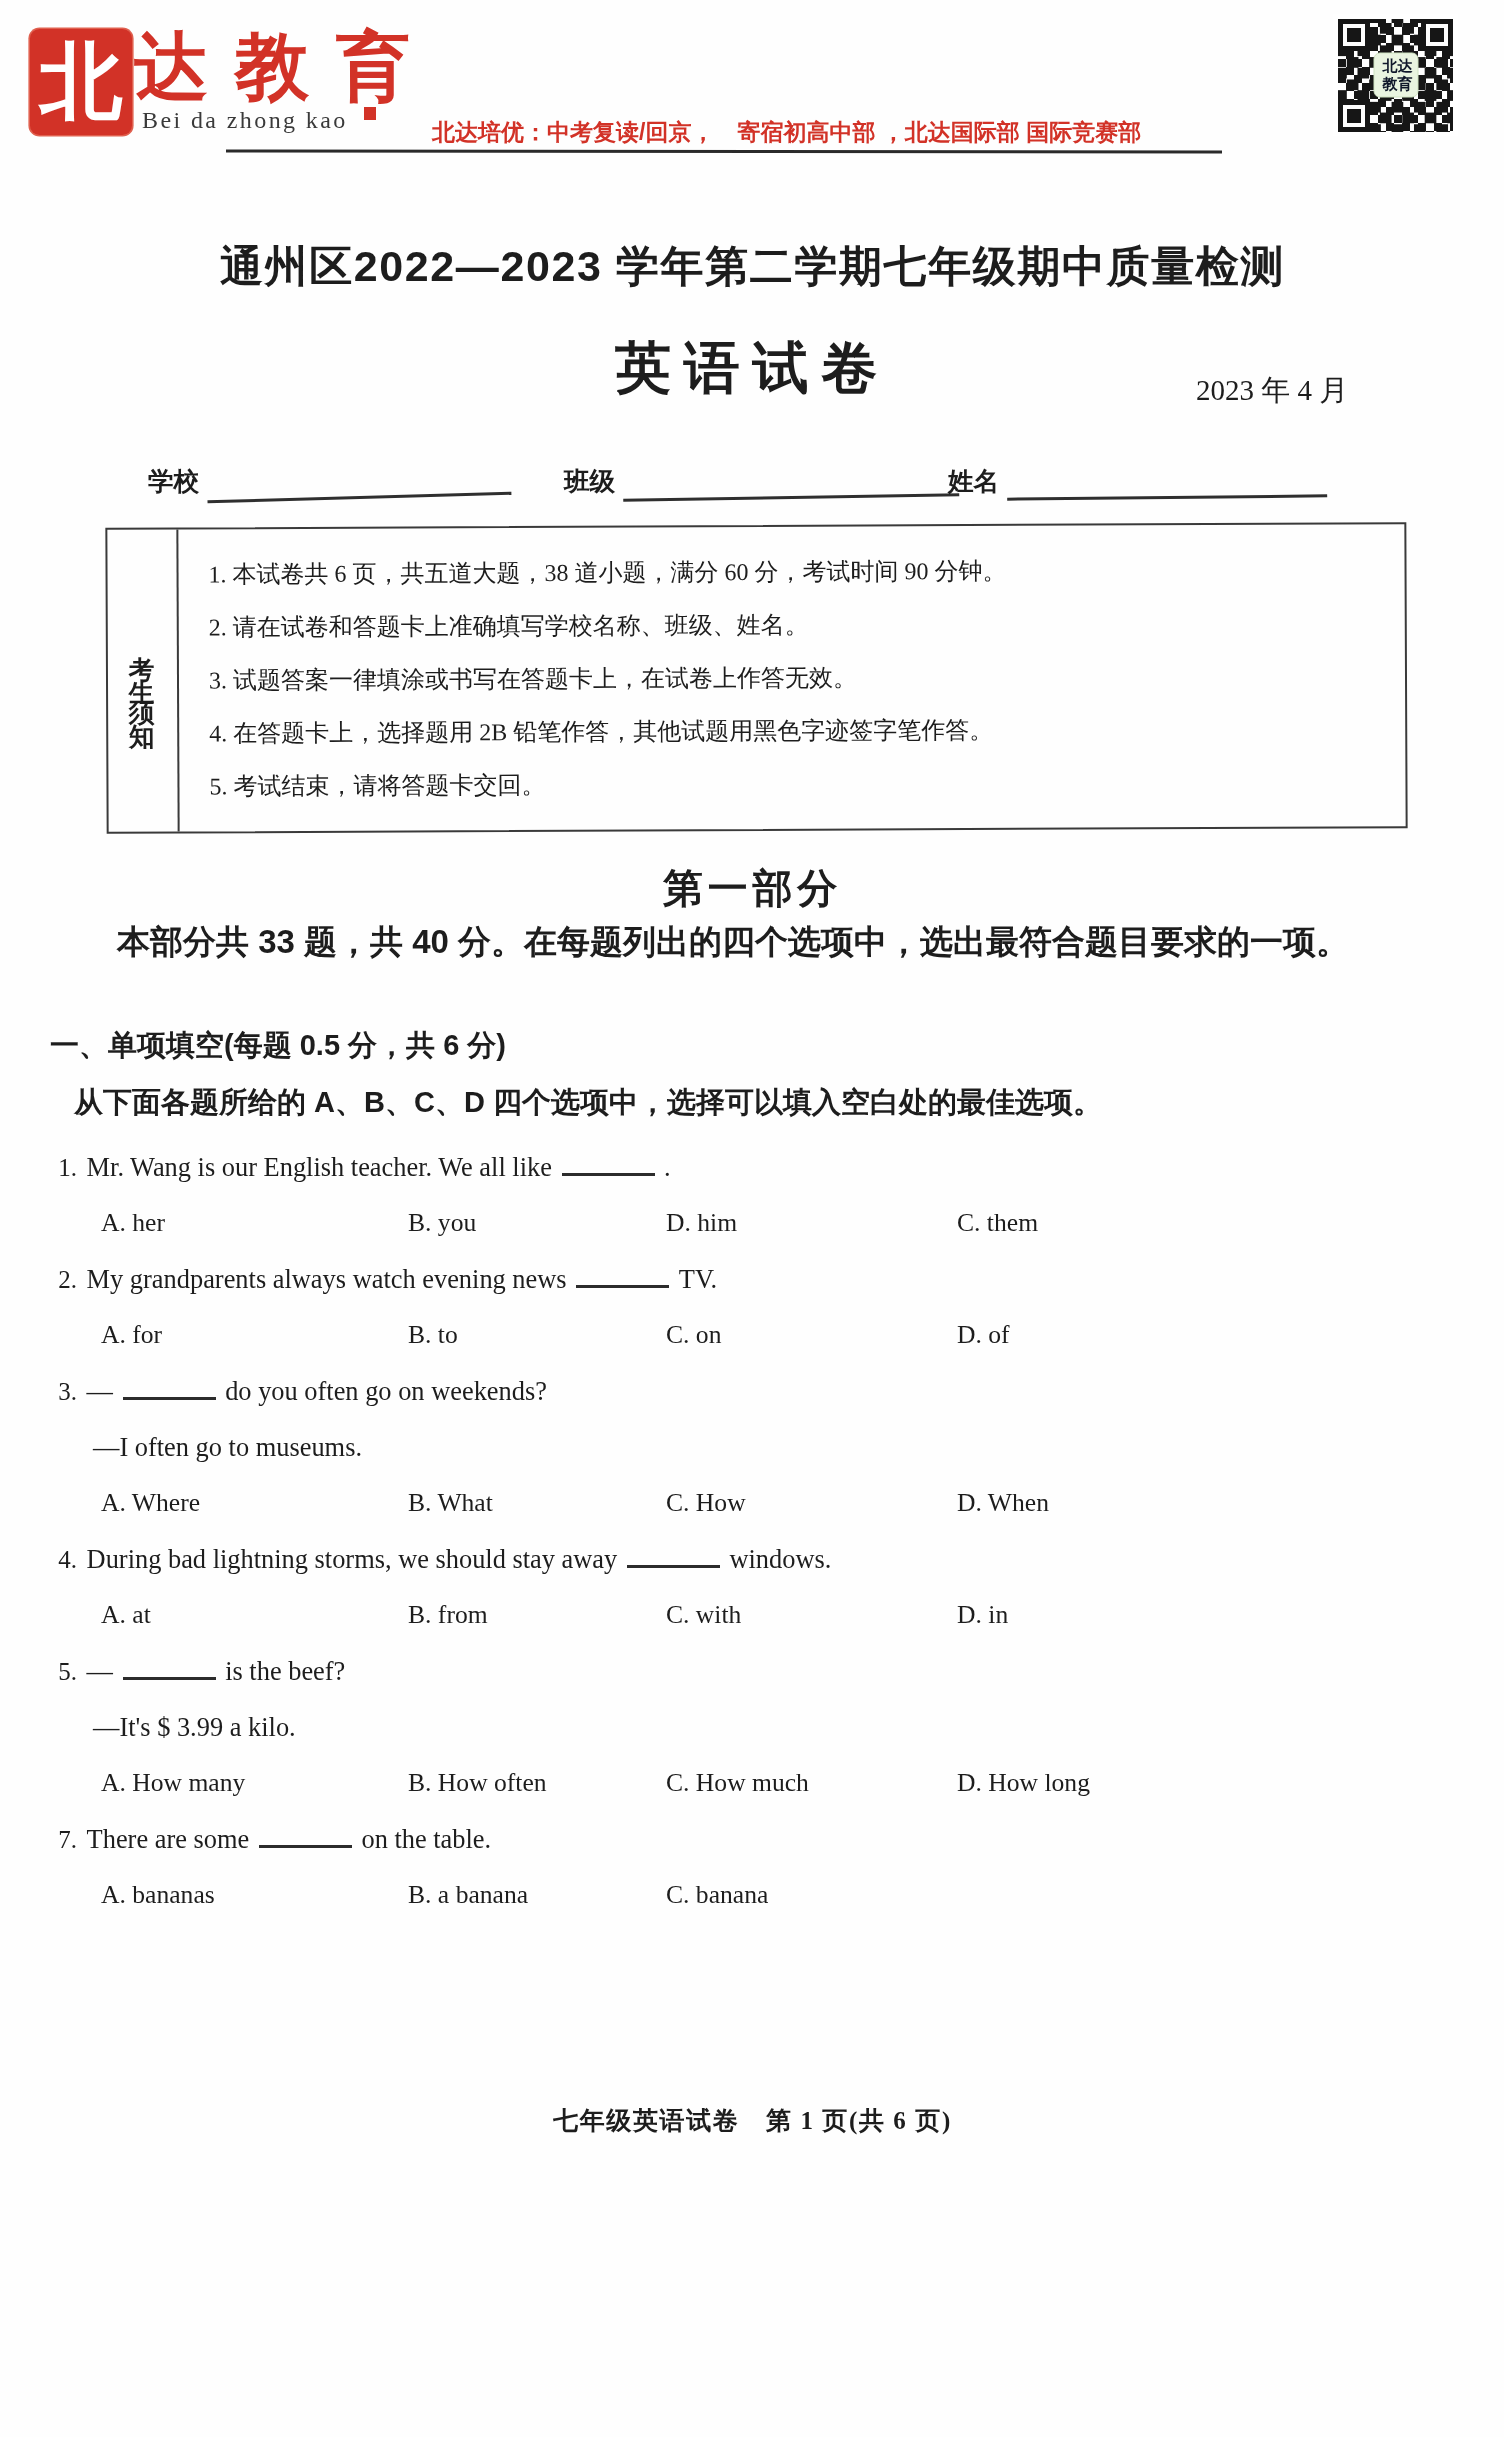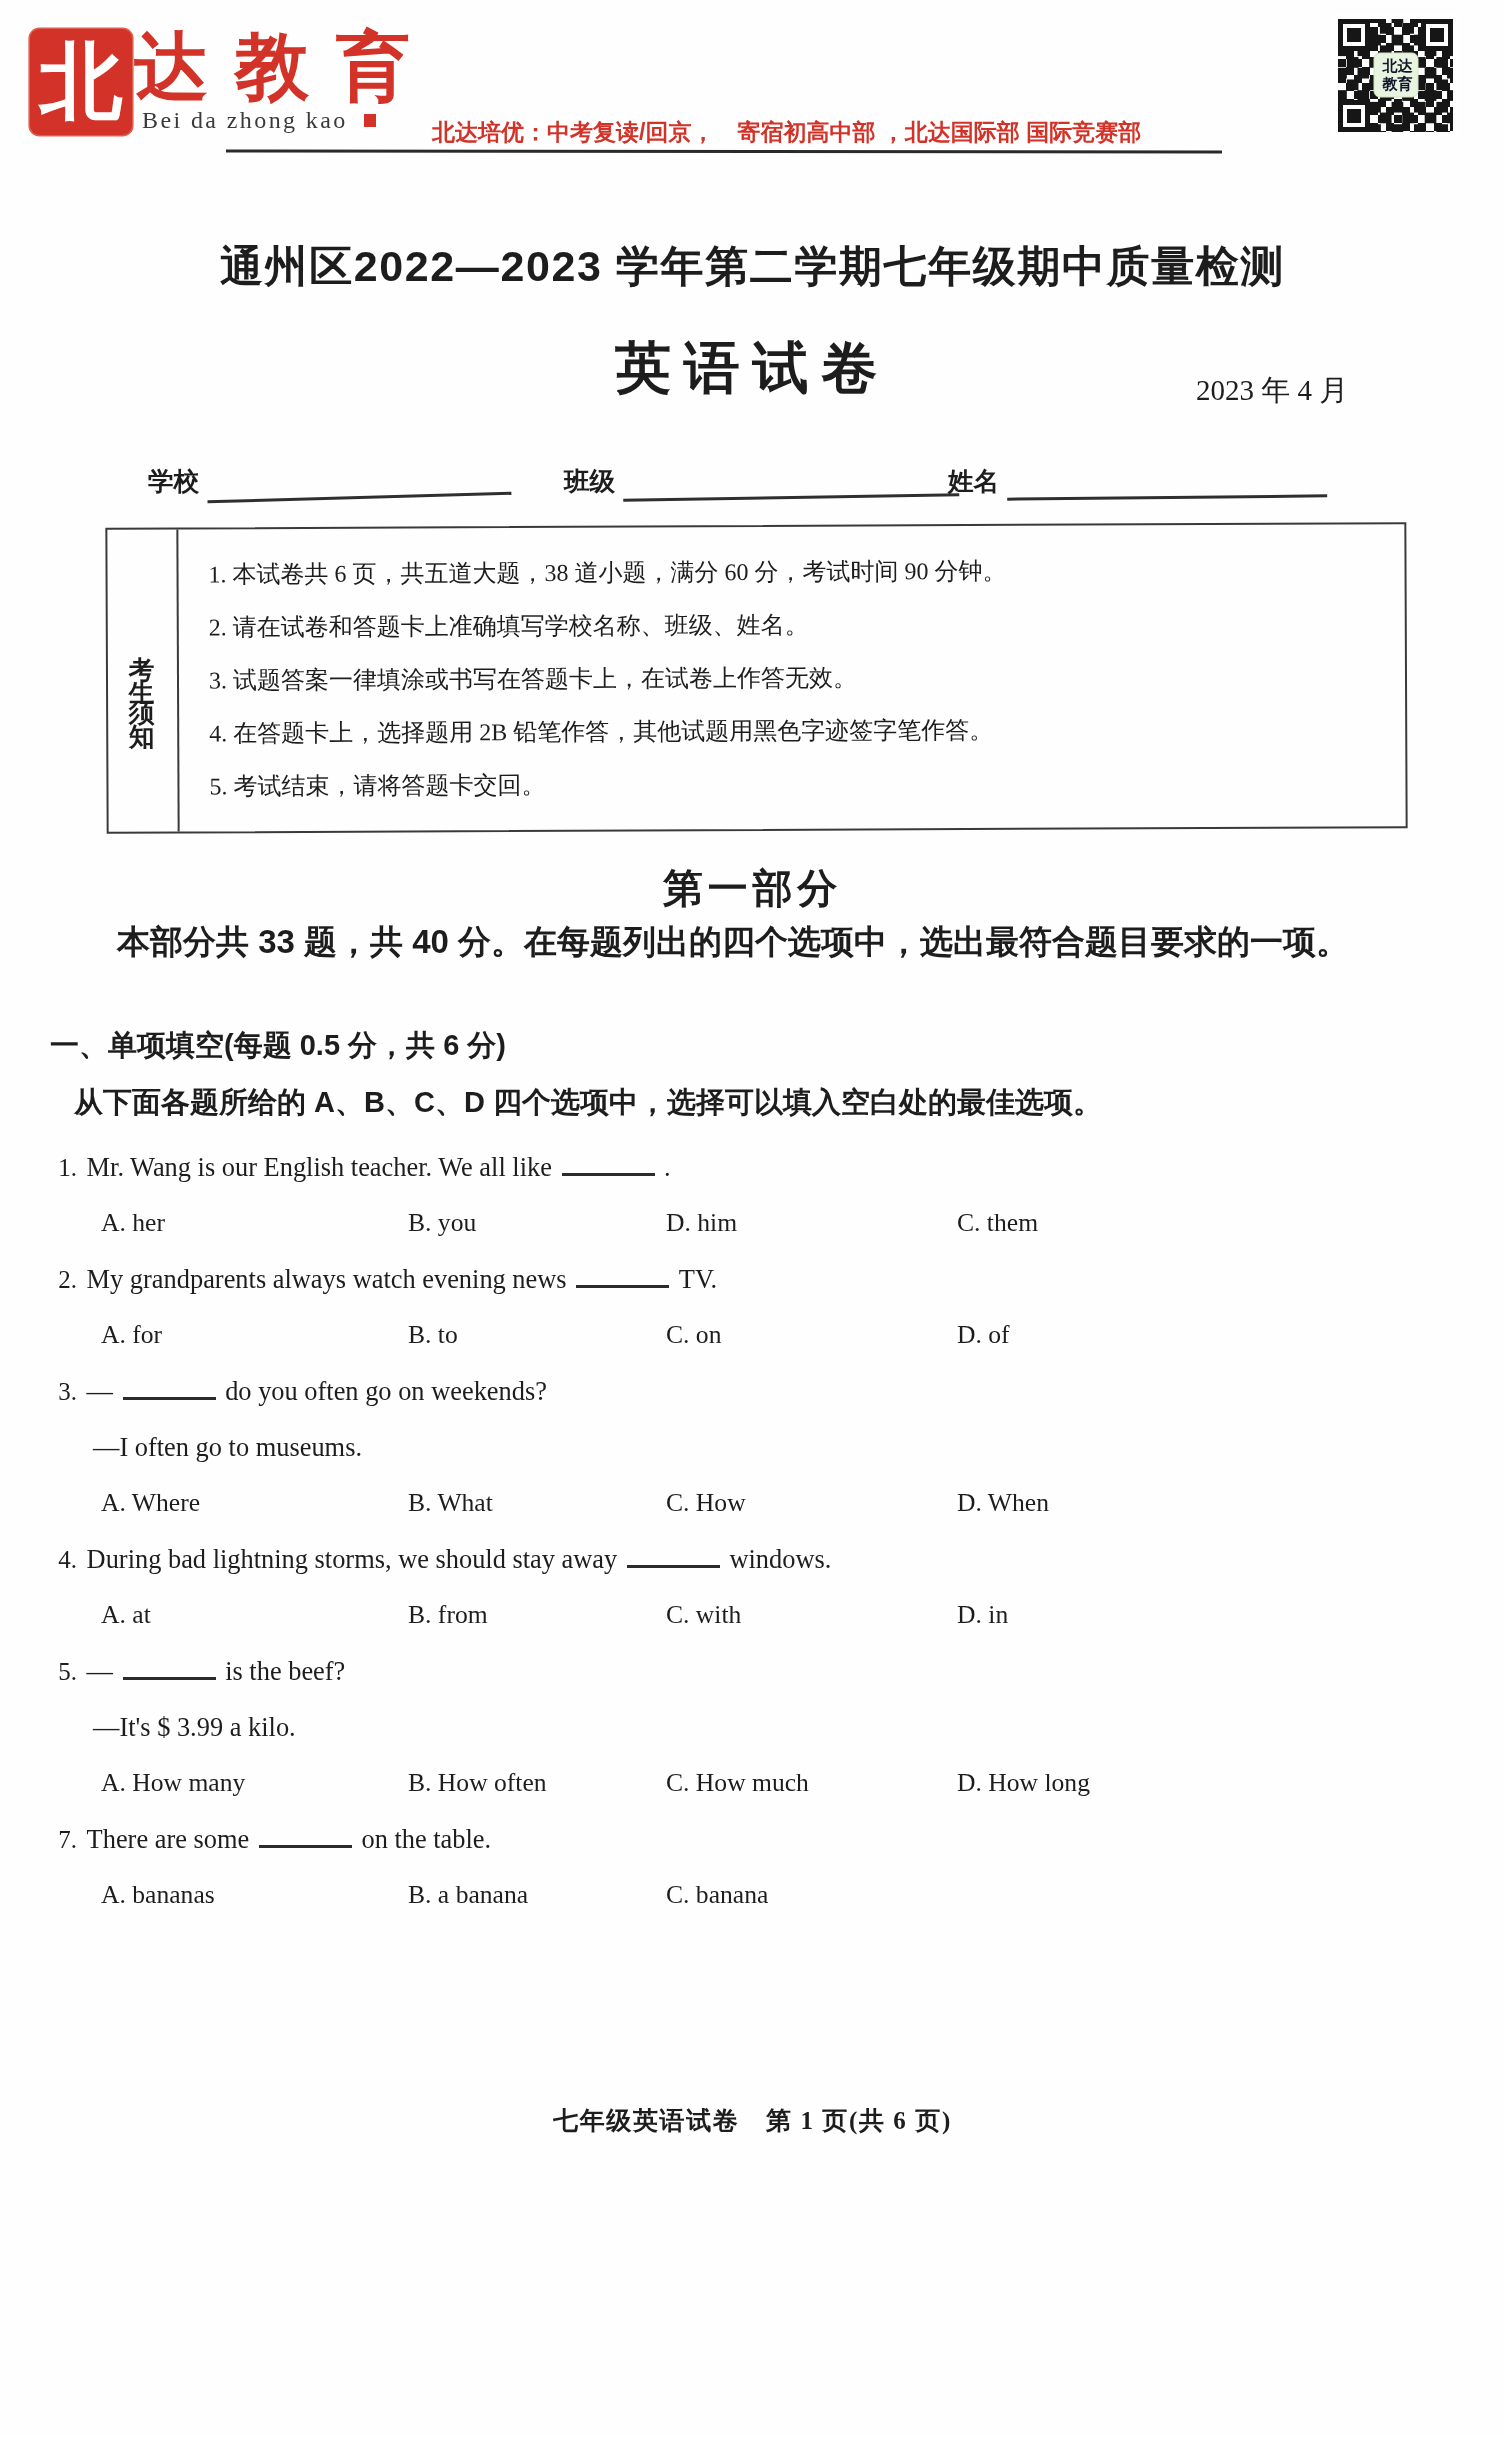--- a/index.html
+++ b/index.html
@@ -25,21 +25,21 @@
   }
   .brand-name{
     position:absolute;left:134px;top:27px;
     color:#d23227;font-size:74px;font-weight:bold;line-height:1.1;
     letter-spacing:27px;white-space:nowrap;
     font-family:"Liberation Serif","DejaVu Serif",serif;
   }
   .brand-sub{
     position:absolute;left:142px;top:107px;
     font-size:24px;letter-spacing:2.4px;color:#3a3a3a;
-    display:flex;align-items:center;white-space:nowrap;
+    display:flex;white-space:nowrap;
   }
   .brand-sub .red-square{
     display:inline-block;width:12.8px;height:12.8px;background:#d23227;margin-left:16px;
   }
   .tagline{
     position:absolute;left:432px;top:117px;
     color:#d23227;font-size:23px;font-weight:bold;white-space:nowrap;
     font-family:"Liberation Sans","DejaVu Sans",sans-serif;
   }
   .header-rule{

